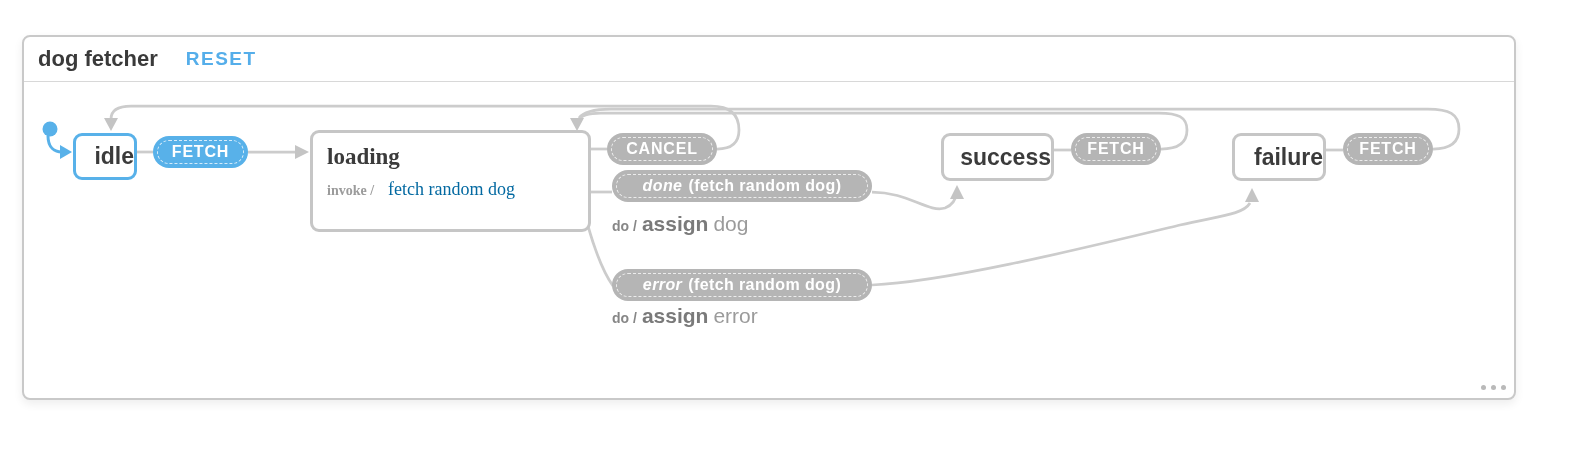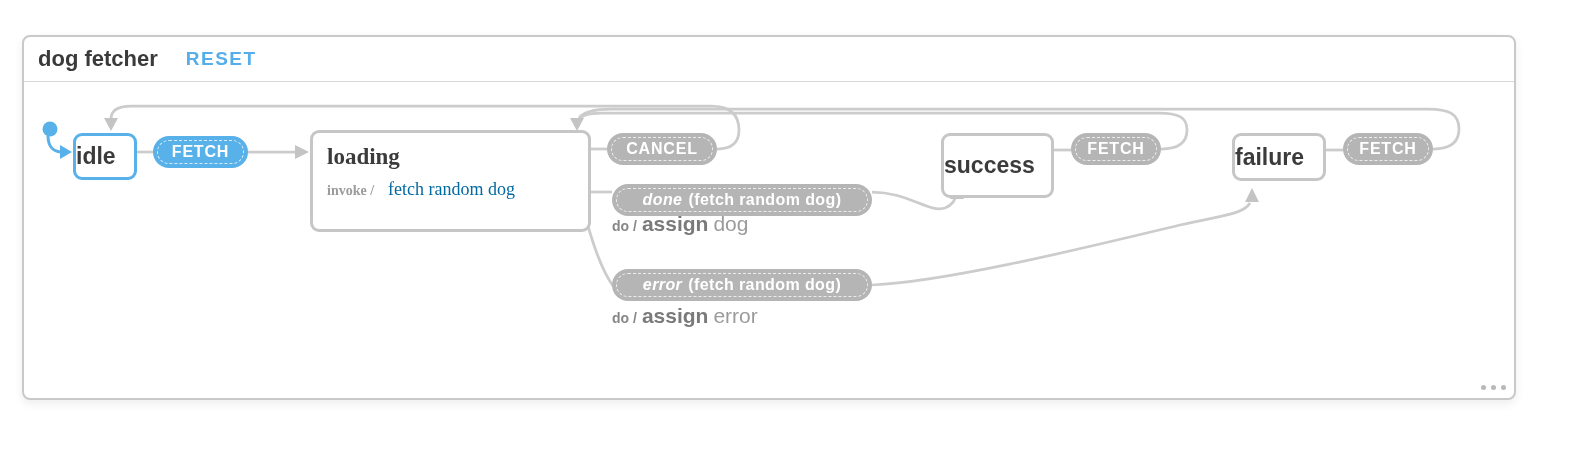--- a/index.html
+++ b/index.html
@@ -37,21 +37,21 @@
   .edges-svg {
     position: absolute; left: 0; top: 0;
     width: 1578px; height: 470px;
     z-index: 1; pointer-events: none;
   }
   .state-node {
     position: absolute; z-index: 2;
     background: #ffffff;
     border: 3px solid #c6c6c6;
     border-radius: 9px;
-    display: flex; align-items: center; justify-content: flex-start;
+    display: flex; align-items: center; justify-content: flex-end;
   }
   .state-node.active { border-color: #58b1e9; }
   .state-label {
     font-size: 23px; font-weight: bold; color: #3b3b3b;
     white-space: nowrap;
   }
   .state-loading {
     flex-direction: column; align-items: flex-start; justify-content: flex-start;
     padding: 11px 14px;
   }
@@ -143,37 +143,37 @@
 </div>
 
 <div class="state-node state-loading" style="left:310px; top:130px; width:281px; height:102px;font-family:Liberation Serif, serif;">
   <span class="state-label">loading</span>
   <span class="invoke-row">
     <span class="invoke-prefix">invoke /</span>
     <span class="invoke-service">fetch random dog</span>
   </span>
 </div>
 
-<div class="state-node" style="left:941px; top:133px; width:113px; height:65px;">
+<div class="state-node" style="left:941px; top:133px; width:113px; height:48px;">
   <span class="state-label">success</span>
 </div>
 
 <div class="state-node" style="left:1232px; top:133px; width:94px; height:48px;">
   <span class="state-label">failure</span>
 </div>
 
 <div class="event-pill active" style="left:153px; top:136px; width:95px;">
   <span>FETCH</span>
 </div>
 
 <div class="event-pill" style="left:607px; top:133px; width:110px;">
   <span>CANCEL</span>
 </div>
 
-<div class="event-pill" style="left:612px; top:184px; width:260px; letter-spacing:0.4px;">
+<div class="event-pill" style="left:612px; top:170px; width:260px; letter-spacing:0.4px;">
   <span class="event-name-italic">done</span>
   <span>(fetch random dog)</span>
 </div>
 
 <div class="event-pill" style="left:612px; top:269px; width:260px; letter-spacing:0.4px;">
   <span class="event-name-italic">error</span>
   <span>(fetch random dog)</span>
 </div>
 
 <div class="event-pill" style="left:1071px; top:133px; width:90px;">

